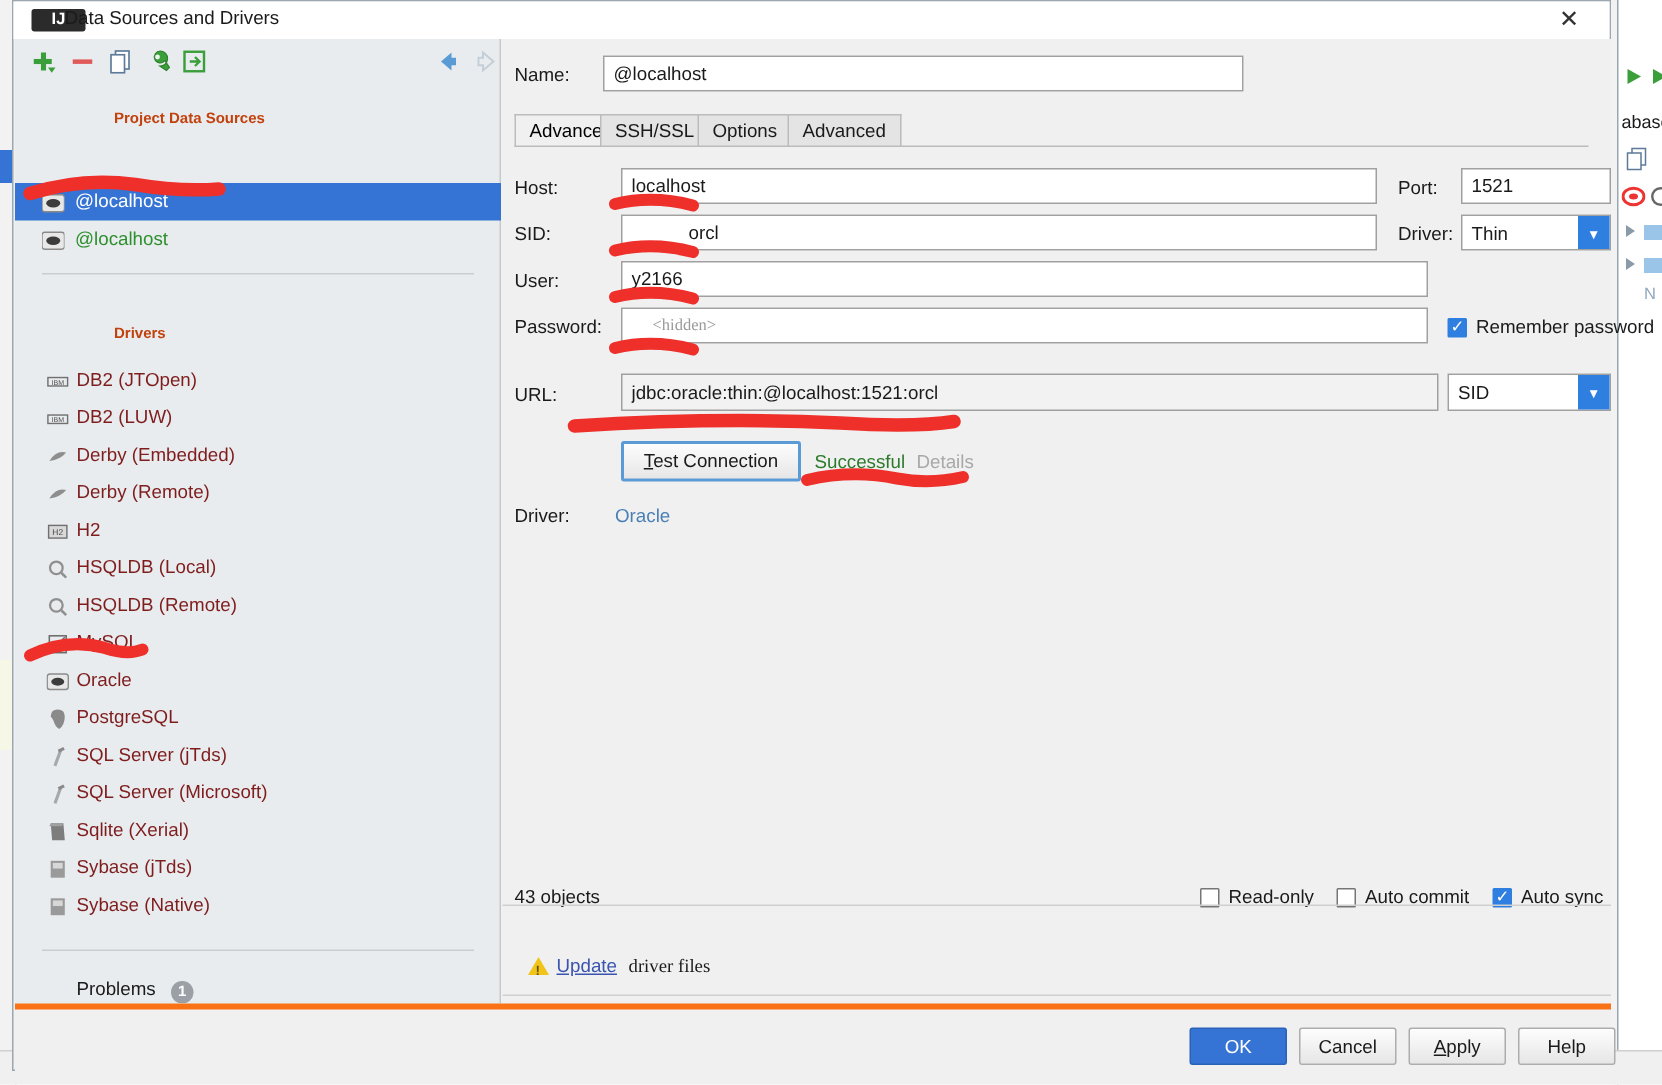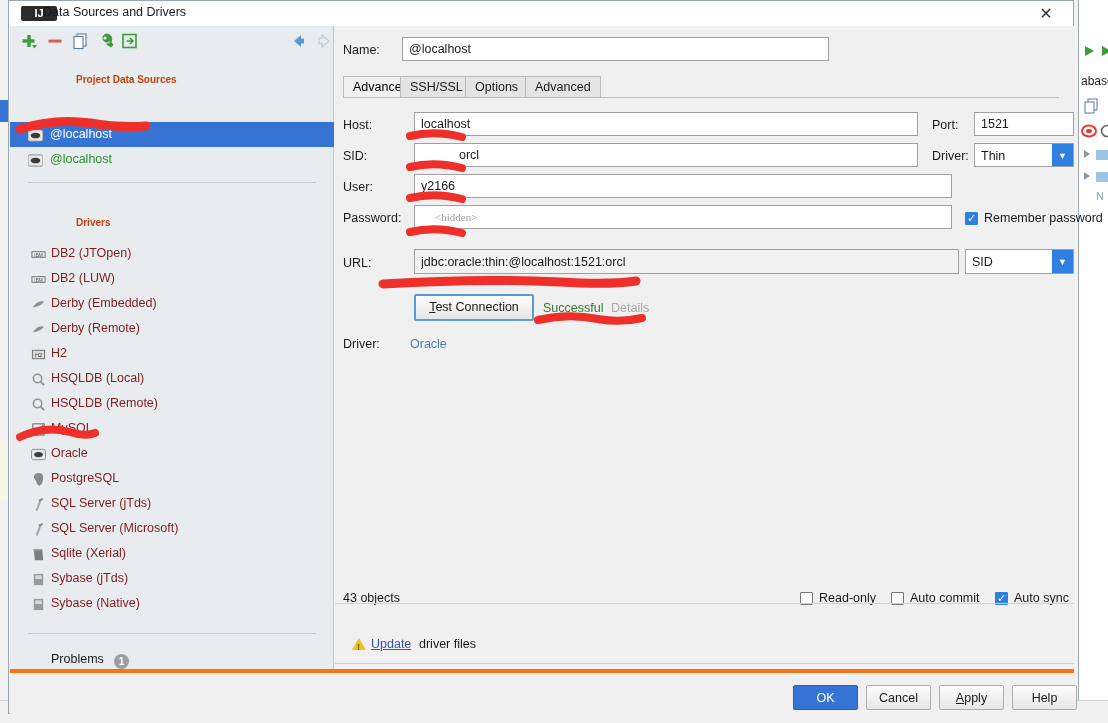--- a/index.html
+++ b/index.html
@@ -495,21 +495,21 @@
         <span class="ctxt">Auto sync</span>
       </div>
     </div>
 
     <div class="footer-sep" style="left:326px;top:602px;"></div>
     <div class="footer-sep" style="left:326px;top:662px;"></div>
 
     <div class="warn-tri" style="left:343px;top:637px;"></div>
     <div class="warn-bang" style="left:348px;top:641px;">!</div>
     <div class="link" style="left:362px;top:636px;text-decoration:underline;color:#3a54b0;">Update</div>
-    <div class="lbl-static" style="left:410px;top:636px;">driver files</div>
+    <div class="lbl-static" style="left:410px;top:636px;font-family:Liberation Serif, serif;">driver files</div>
 
     <div class="buttonbar">
       <div class="btn primary" style="left:783px;top:12px;width:65px;height:25px;line-height:25px;">OK</div>
       <div class="btn" style="left:856px;top:12px;width:65px;height:25px;line-height:25px;">Cancel</div>
       <div class="btn" style="left:929px;top:12px;width:65px;height:25px;line-height:25px;">
         <span class="u">A</span><span>pply</span>
       </div>
       <div class="btn" style="left:1002px;top:12px;width:65px;height:25px;line-height:25px;">Help</div>
     </div>
   </div>

